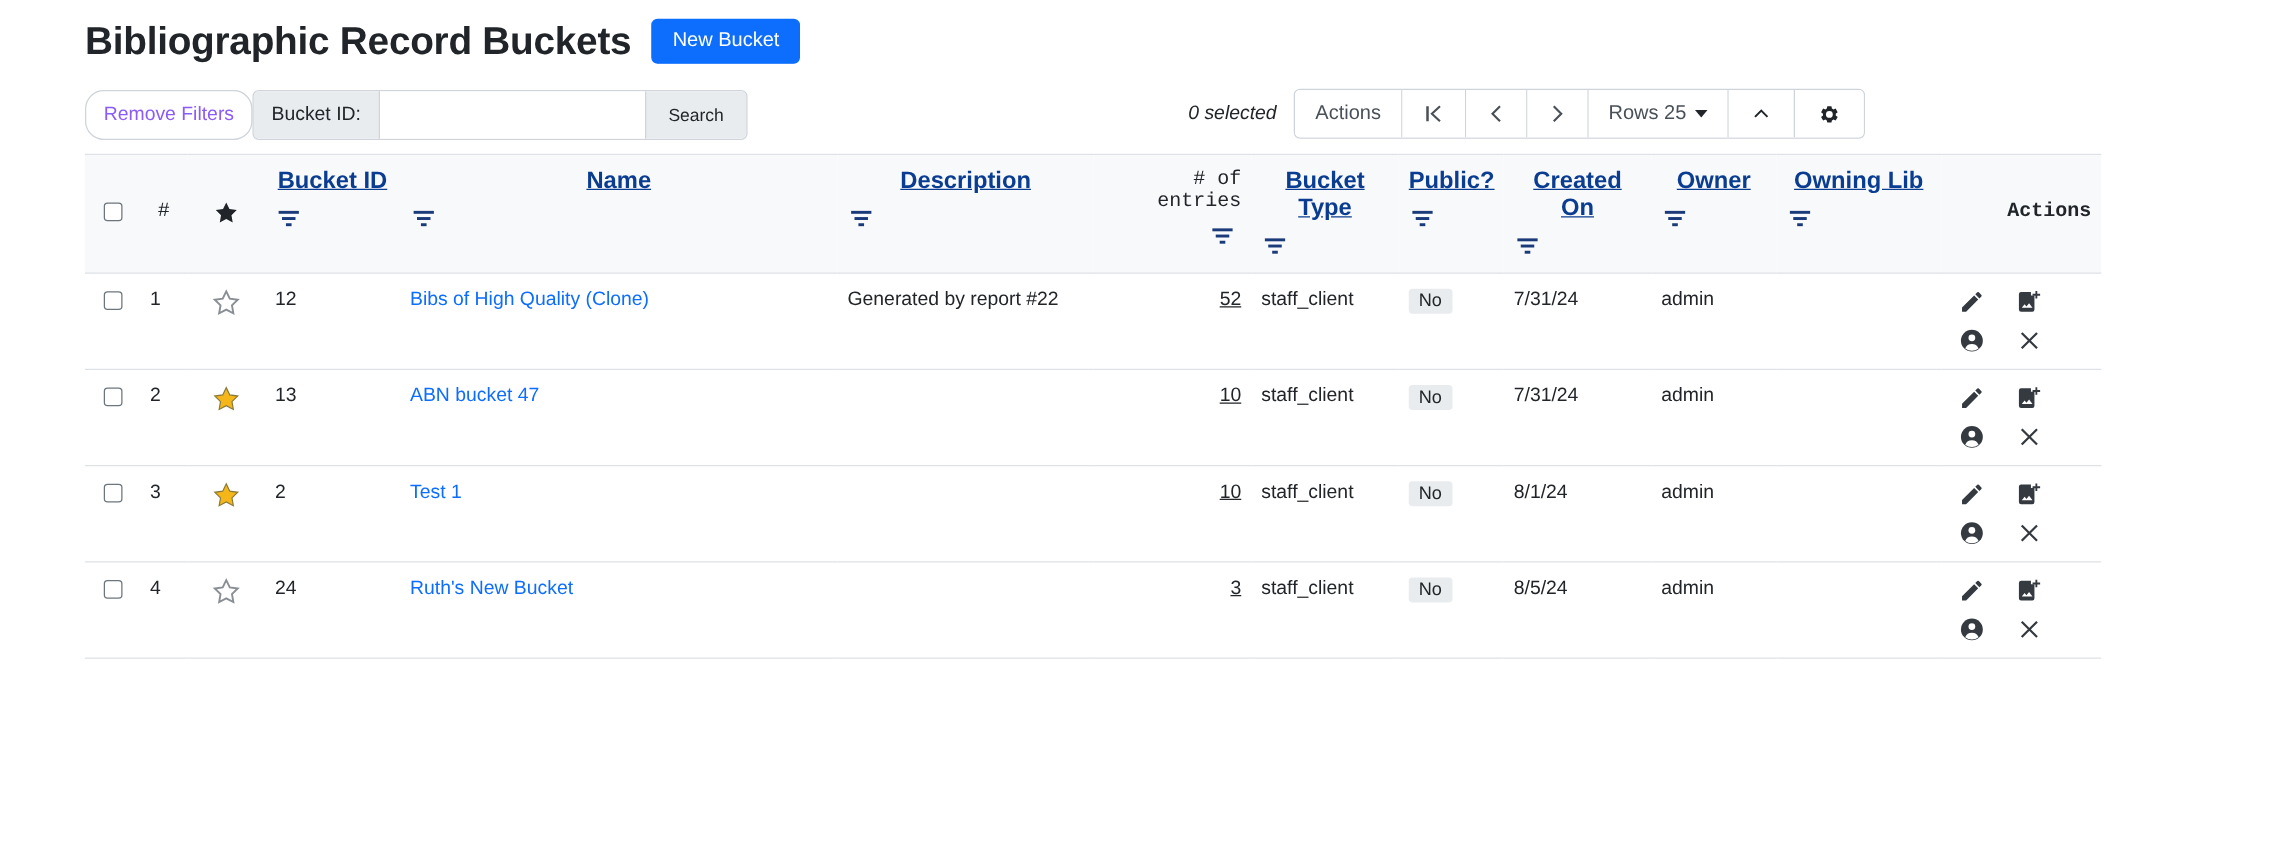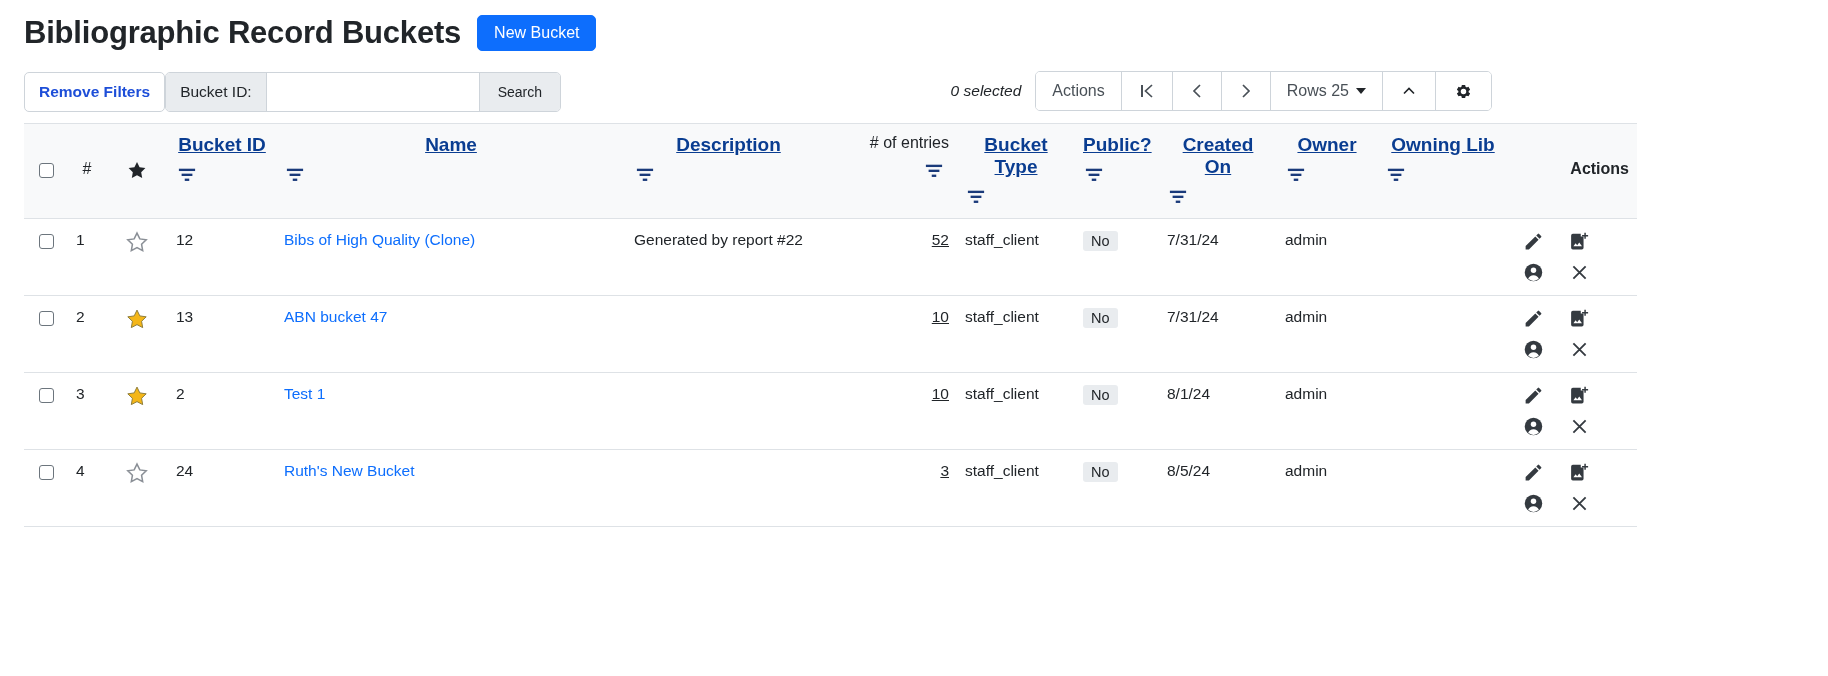--- a/index.html
+++ b/index.html
@@ -5,21 +5,21 @@
 <style>
   * { box-sizing: border-box; }
   html, body {
     margin: 0; padding: 0;
     width: 1828px; height: 676px;
     background: #ffffff;
     font-family: "Liberation Sans", sans-serif;
     color: #212529;
     overflow: hidden;
   }
-  .page { width: 1516px; height: 676px; position: relative; background:#fff; }
+  .page { width: 1516px; height: 676px; position: relative; background:#fff;padding-left:44px; }
 
   
   .page-header {
     display: flex; align-items: center;
     padding: 14px 24px 0 24px;
     gap: 16px;
   }
   .page-title {
     font-size: 31px; font-weight: 700; letter-spacing: -0.2px;
     color: #212529; line-height: 1.2; margin: 0;
@@ -71,21 +71,21 @@
     padding: 20px 24px 0 24px;
     position: relative; height: 62px;
   }
   .tb-btn {
     background: #fff; border: 1px solid #ced4da;
     font-size: 15.5px; font-family: inherit; color: #6c757d;
     height: 40px; padding: 0 14px; cursor: pointer;
     display: flex; align-items: center; justify-content: center;
     white-space: nowrap;
   }
-  .btn-remove-filters { border-radius: 5px; color:#1d4ed8;font-weight:bold; }
+  .btn-remove-filters { border-radius: 15px; color:#8b5cf6; }
   .filter-group {
     display: flex; align-items: stretch; margin-left: 0;
     border: 1px solid #ced4da; border-radius: 5px; overflow: hidden;
     height: 40px;
   }
   .filter-label {
     background: #e9ecef; display: flex; align-items: center;
     padding: 0 14px; font-size: 15.5px; color: #212529;
     border-right: 1px solid #ced4da; white-space: nowrap;
   }
@@ -133,21 +133,21 @@
     background: #f8f9fa; vertical-align: top;
     padding: 10px 8px 12px 8px;
     border-top: 1px solid #dee2e6; border-bottom: 1px solid #dee2e6;
     font-weight: 400; font-size: 15.5px;
   }
   .col-head-link {
     color: #0a3d91; font-weight: 700; font-size: 19px;
     text-decoration: underline; cursor: pointer; display:inline-block;
   }
   .col-head-plain {
-    color: #212529; font-size: 16px; display:inline-block;
+    color: #212529; font-size: 16px; display:inline-block;font-family:Liberation Mono, monospace;
   }
   .filter-icon { display:block; margin-top: 10px; cursor: pointer; }
   .th-right { text-align: right; }
   .th-center { text-align: center; }
 
   table.grid tbody td {
     border-bottom: 1px solid #dee2e6;
     padding: 12px 8px;
     font-size: 15.5px; color: #212529;
     vertical-align: top;

